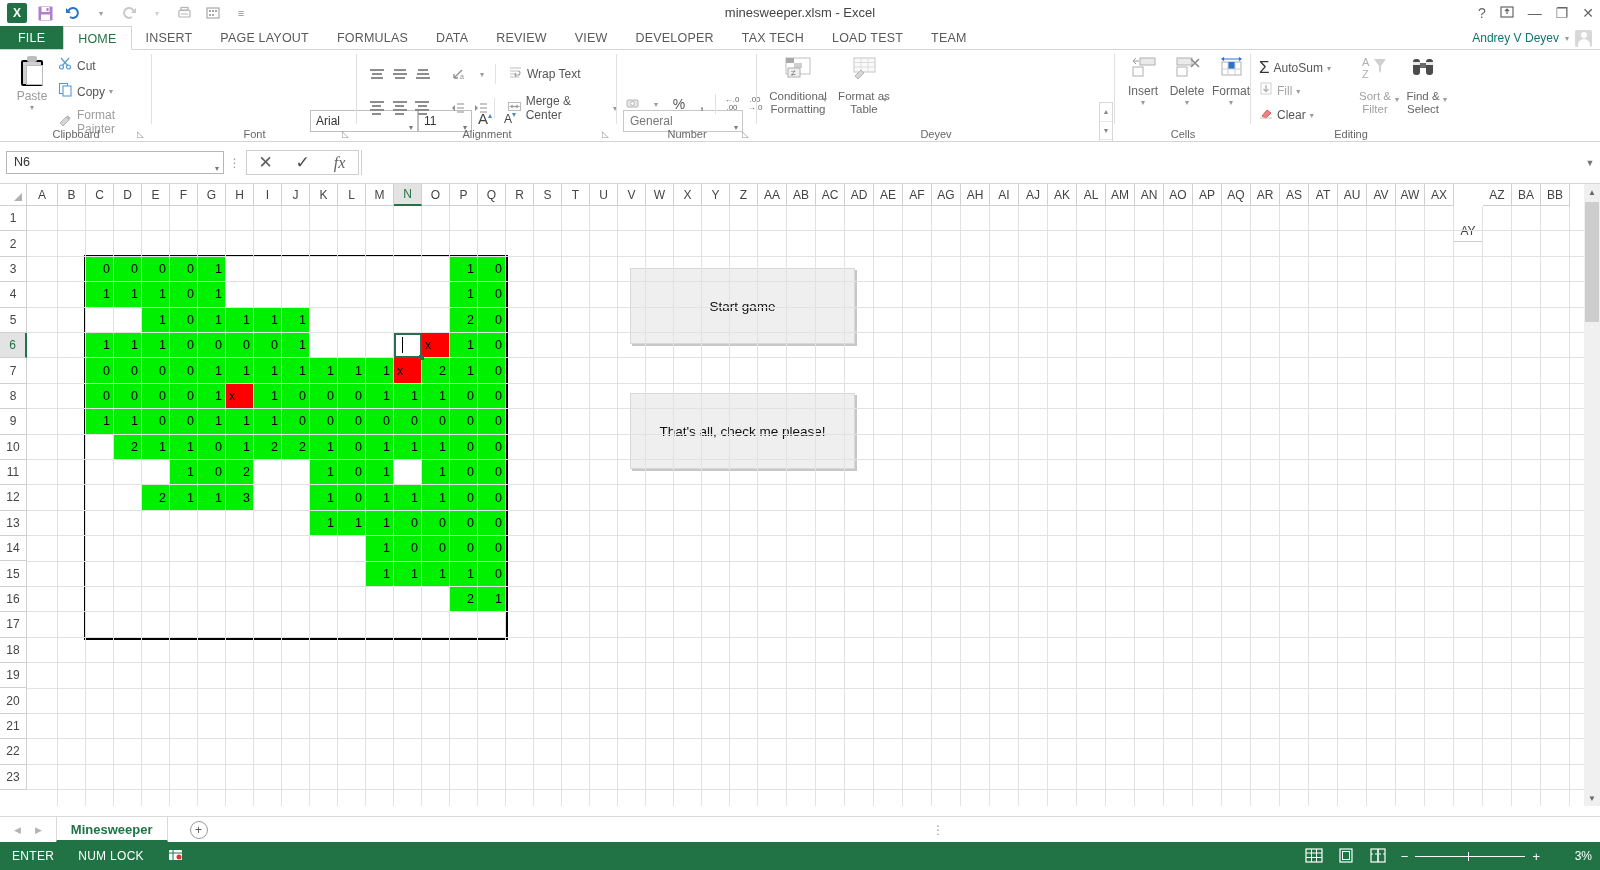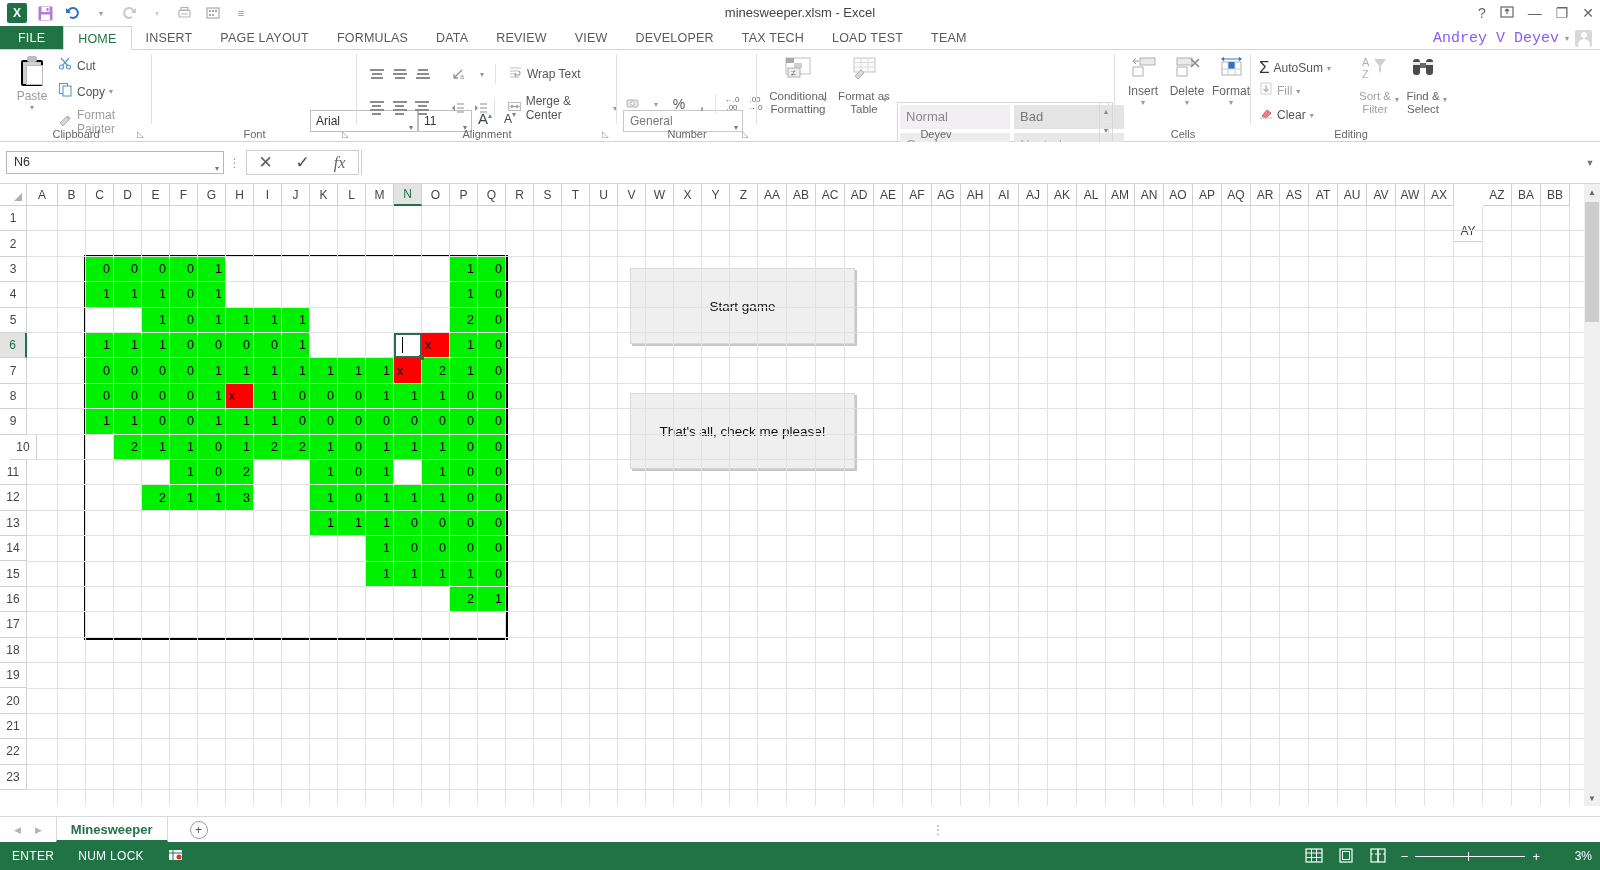--- a/index.html
+++ b/index.html
@@ -38,21 +38,21 @@
     background: #ffffff; display: flex; align-items: stretch;
     border-bottom: 1px solid #d4d4d4;
   }
   .tab {
     padding: 0 14px; font-size: 12.5px; color: #5a5a5a; line-height: 24px;
     cursor: pointer; letter-spacing: .2px;
   }
   .tab.file { background: #217346; color: #fff; font-weight: normal; padding: 0 18px; }
   .tab.active { background: #fff; color: #217346; border: 1px solid #d4d4d4; border-bottom: 1px solid #fff; margin-bottom: -1px; }
   .user-area { position: absolute; right: 8px; top: 26px; height: 24px; display: flex; align-items: center; gap: 6px; }
-  .user-name { font-size: 15px; color: #8b5cf6; font-family: Liberation Mono, monospace; }
+  .user-name { font-size: 12px; color: #0f766e; }
   .avatar { width: 17px; height: 17px; border-radius: 2px; background: #d8d8d8; position: relative; overflow: hidden; }
   .avatar::before { content:""; position:absolute; left:5.5px; top:2.5px; width:6px; height:6px; border-radius:50%; background:#fff; }
   .avatar::after { content:""; position:absolute; left:2.5px; top:9.5px; width:12px; height:8px; border-radius:6px 6px 0 0; background:#fff; }
 
   
   .ribbon {
     position: absolute; left: 0; top: 50px; width: 1600px; height: 92px;
     background: #ffffff; border-bottom: 1px solid #d4d4d4;
   }
   .rgroup { position: absolute; top: 0; height: 92px; }
@@ -584,26 +584,20 @@
       <div class="bigbtn" style="left:78px; width:58px">
         <span>
           <svg width="30" height="26" viewBox="0 0 30 26">
               <rect x="5" y="2" width="21" height="14" fill="#fafafa" stroke="#c6c6c6"></rect>
               <path d="M5 6.5 L26 6.5 M5 11 L26 11 M12 2 L12 16 M19 2 L19 16" stroke="#dcdcdc"></path>
               <path d="M6 20 L12 14 L15 17 L9 23 Z" fill="#d6d6d6" stroke="#b4b4b4"></path>
             </svg>
         </span>
         <span class="t" style="text-align:center;line-height:13px;font-size:11.5px">Format as Table</span>
         <span class="caret" style="position:absolute;right:6px;bottom:22px">▾</span>
-      </div>
-      <div style="position:absolute;left:140px;top:52px;width:212px;height:58px;border:1px solid #d6d6d6;">
-        <div class="style-box sty-normal" style="left:2px;top:2px">Normal</div>
-        <div class="style-box sty-bad" style="left:116px;top:2px">Bad</div>
-        <div class="style-box sty-good" style="left:2px;top:30px">Good</div>
-        <div class="style-box sty-neutral" style="left:116px;top:30px">Neutral</div>
       </div>
       <div class="gal-scroll" style="right:2px;top:52px;height:58px">
         <div>▲</div>
         <div>▼</div>
         <div>▾</div>
       </div>
       <div class="glabel" style="width:358px">Deyev</div>
       <div class="gsep"></div>
     </div>
 
@@ -778,21 +772,21 @@
     <div class="rowhdr" id="rowhdr">
         <div class="rowcell" style="height: 25.4px;">1</div>
         <div class="rowcell" style="height: 25.4px;">2</div>
         <div class="rowcell" style="height: 25.4px;">3</div>
         <div class="rowcell" style="height: 25.4px;">4</div>
         <div class="rowcell" style="height: 25.4px;">5</div>
         <div class="rowcell sel" style="height: 25.4px;">6</div>
         <div class="rowcell" style="height: 25.4px;">7</div>
         <div class="rowcell" style="height: 25.4px;">8</div>
         <div class="rowcell" style="height: 25.4px;">9</div>
-        <div class="rowcell" style="height: 25.4px; margin-left: 10px;">10</div>
+        <div class="rowcell" style="height: 25.4px;">10</div>
         <div class="rowcell" style="height: 25.4px;">11</div>
         <div class="rowcell" style="height: 25.4px;">12</div>
         <div class="rowcell" style="height: 25.4px;">13</div>
         <div class="rowcell" style="height: 25.4px;">14</div>
         <div class="rowcell" style="height: 25.4px;">15</div>
         <div class="rowcell" style="height: 25.4px;">16</div>
         <div class="rowcell" style="height: 25.4px;">17</div>
         <div class="rowcell" style="height: 25.4px;">18</div>
         <div class="rowcell" style="height: 25.4px;">19</div>
         <div class="rowcell" style="height: 25.4px;">20</div>

